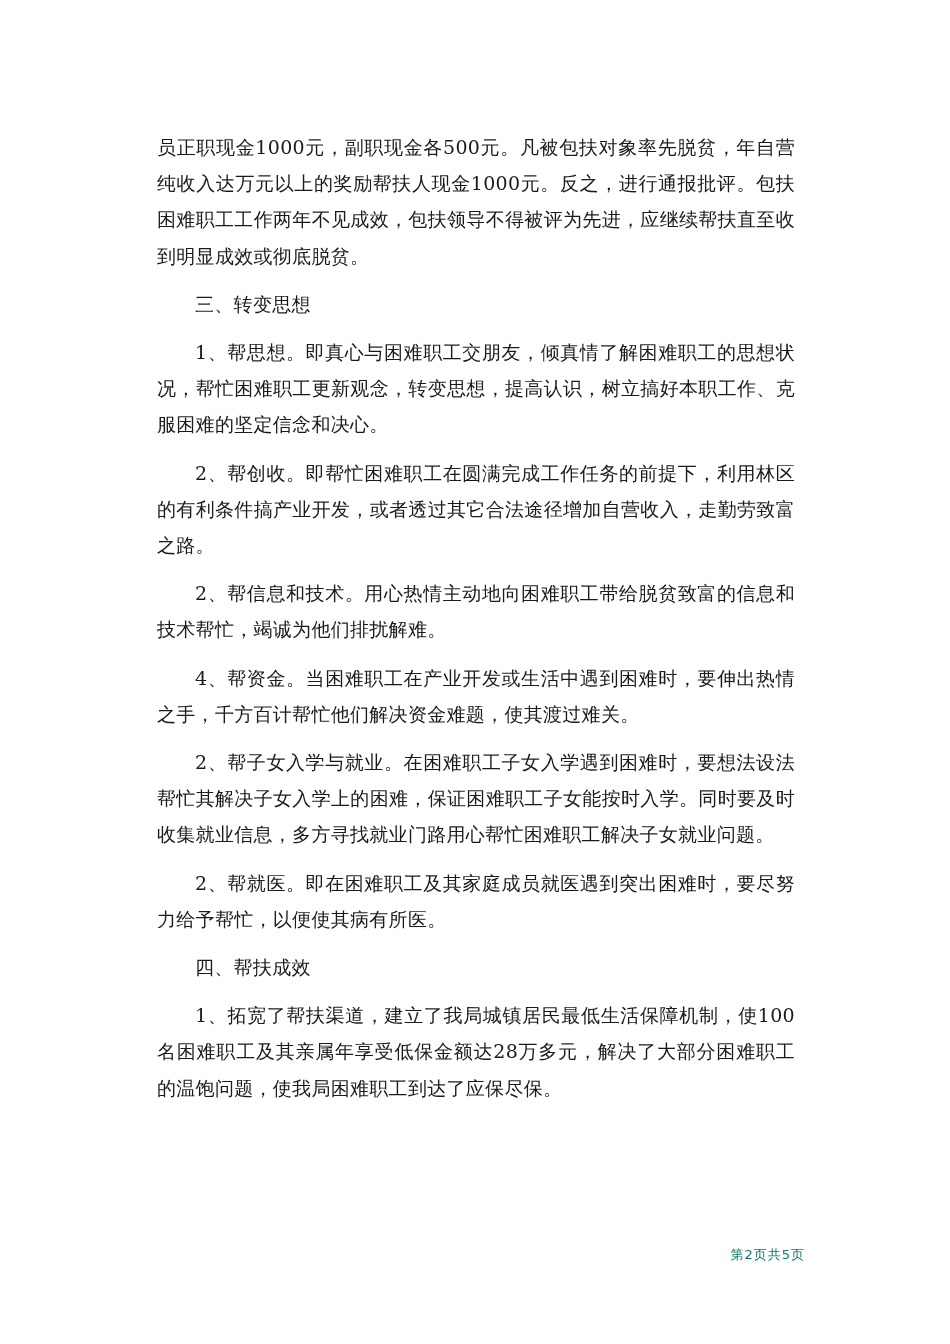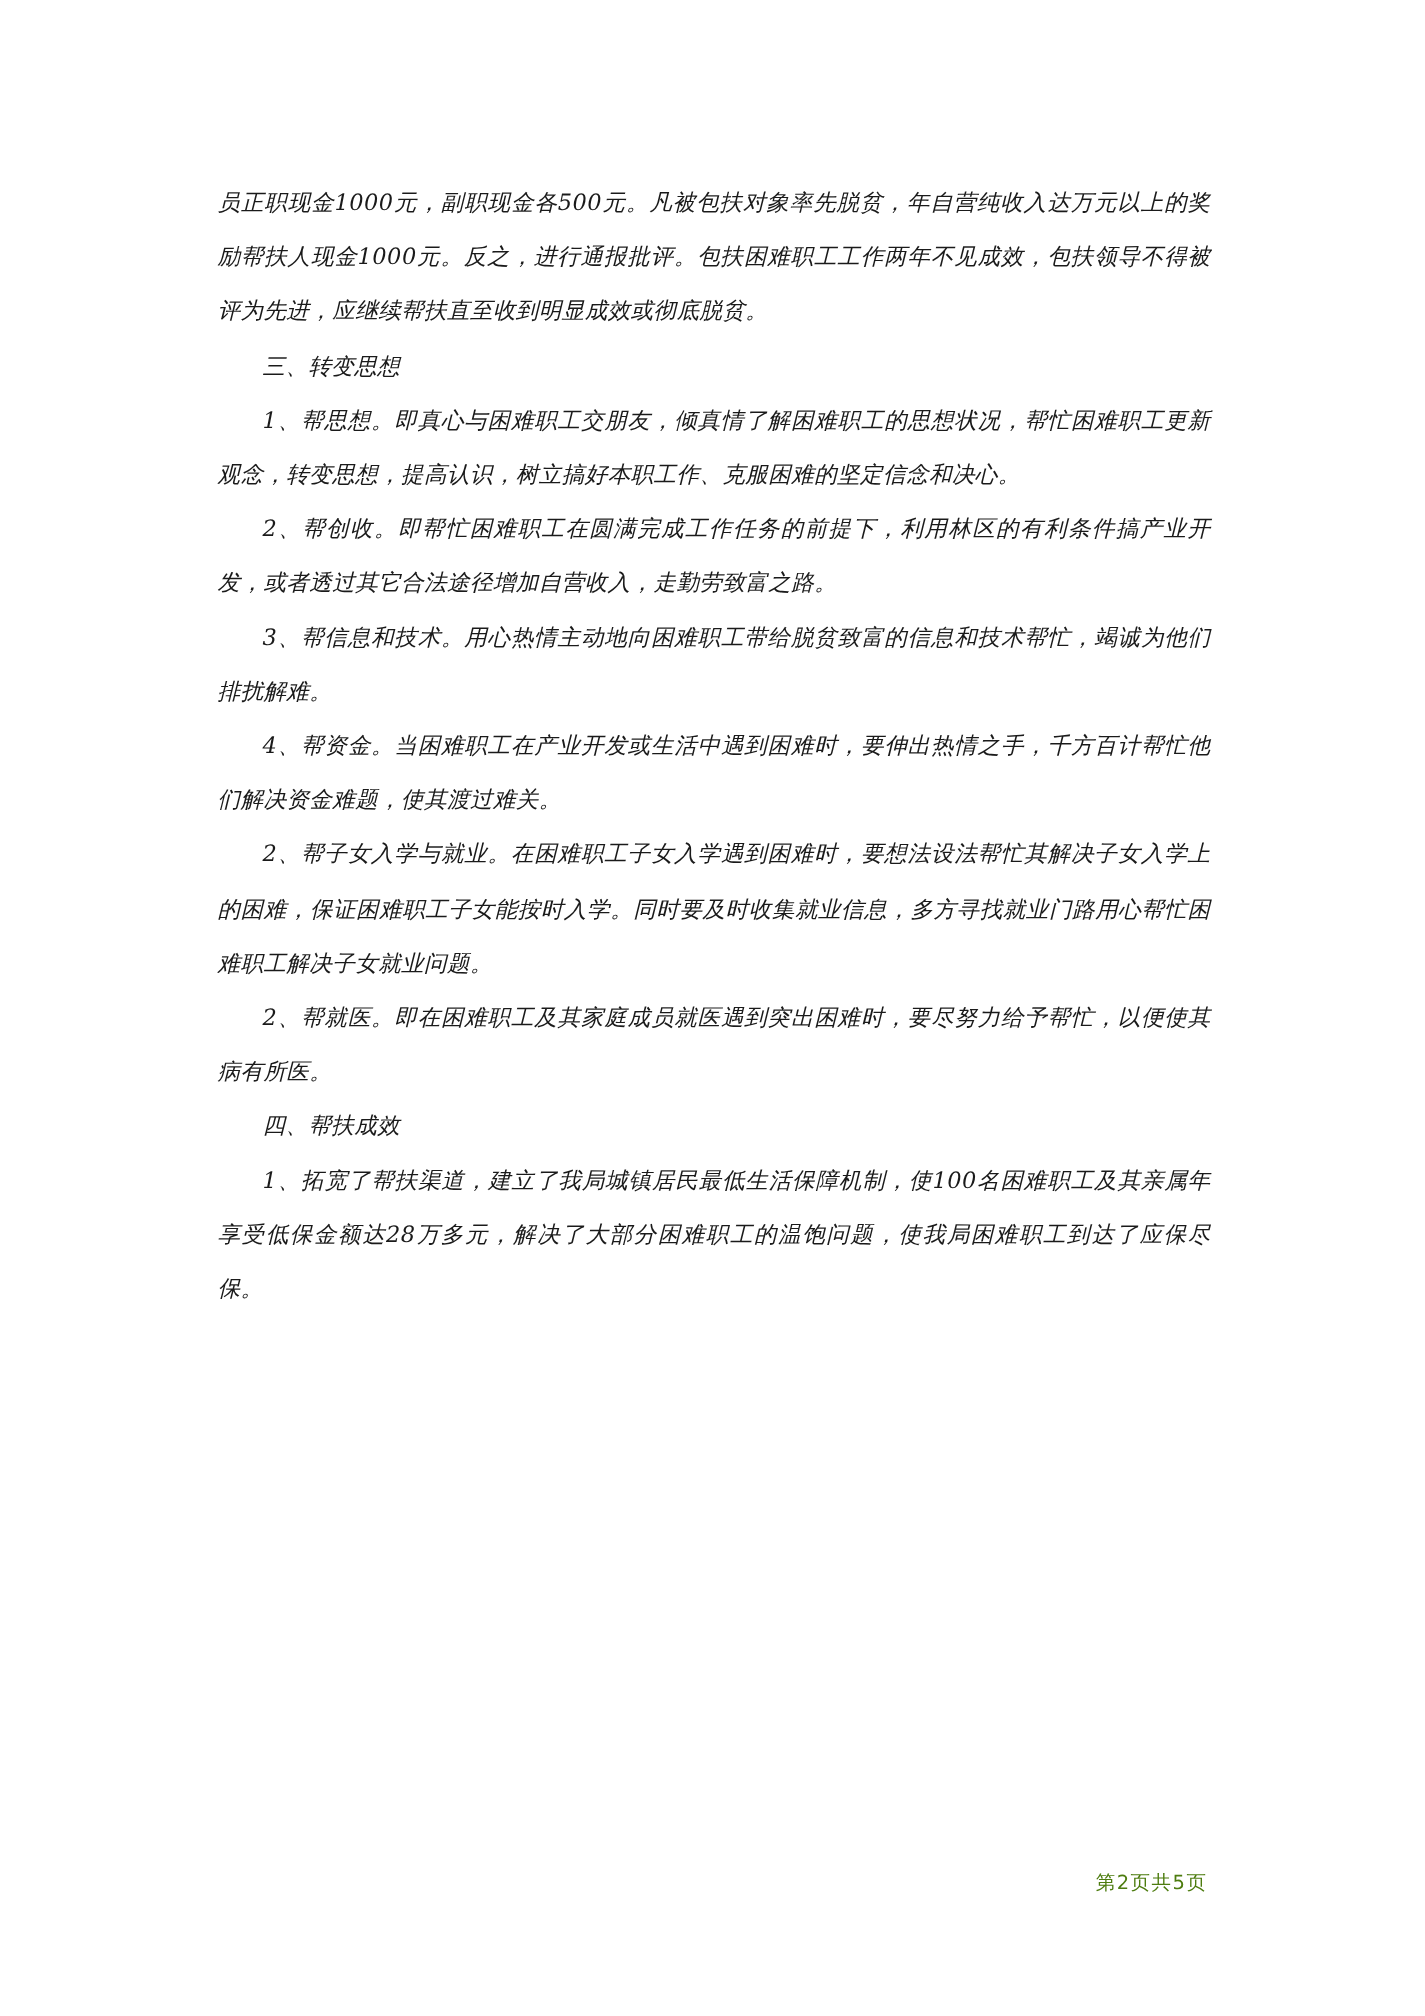--- a/index.html
+++ b/index.html
@@ -15,53 +15,52 @@
       font-family: "DejaVu Serif", "Liberation Serif", serif;
       color: #1a1a1a;
     }
     .page {
       position: absolute;
       left: 145px;
       top: 117px;
       width: 662px;
     }
     .para {
-      margin: 0;
-      font-size: 15px;
+      margin: 12px;
+      font-size: 19px;
       line-height: 36.2px;
       text-align: justify;
       text-justify: inter-character;
       word-break: break-all;
       letter-spacing: 0.3px;
-      font-style: italic;
     }
     .indent {
       text-indent: 2em;
     }
     .footer {
       position: absolute;
       left: 600px;
       width: 205px;
       top: 1246px;
       text-align: right;
       font-family: "DejaVu Sans", "Liberation Sans", sans-serif;
       font-size: 13px;
-      color: #4d7c0f;
+      color: #0f766e;
       letter-spacing: 1px;
     }
   </style>
 </head>
 <body>
 
 <div class="page">
   <p class="para">员正职现金1000元，副职现金各500元。凡被包扶对象率先脱贫，年自营纯收入达万元以上的奖励帮扶人现金1000元。反之，进行通报批评。包扶困难职工工作两年不见成效，包扶领导不得被评为先进，应继续帮扶直至收到明显成效或彻底脱贫。</p>
   <p class="para indent">三、转变思想</p>
   <p class="para indent">1、帮思想。即真心与困难职工交朋友，倾真情了解困难职工的思想状况，帮忙困难职工更新观念，转变思想，提高认识，树立搞好本职工作、克服困难的坚定信念和决心。</p>
   <p class="para indent">2、帮创收。即帮忙困难职工在圆满完成工作任务的前提下，利用林区的有利条件搞产业开发，或者透过其它合法途径增加自营收入，走勤劳致富之路。</p>
-  <p class="para indent">3、帮信息和技术。用心热情主动地向困难职工带给脱贫致富的信息和技术帮忙，竭诚为他们排扰解难。</p>
+  <p class="para indent">2、帮信息和技术。用心热情主动地向困难职工带给脱贫致富的信息和技术帮忙，竭诚为他们排扰解难。</p>
   <p class="para indent">4、帮资金。当困难职工在产业开发或生活中遇到困难时，要伸出热情之手，千方百计帮忙他们解决资金难题，使其渡过难关。</p>
   <p class="para indent">2、帮子女入学与就业。在困难职工子女入学遇到困难时，要想法设法帮忙其解决子女入学上的困难，保证困难职工子女能按时入学。同时要及时收集就业信息，多方寻找就业门路用心帮忙困难职工解决子女就业问题。</p>
   <p class="para indent">2、帮就医。即在困难职工及其家庭成员就医遇到突出困难时，要尽努力给予帮忙，以便使其病有所医。</p>
   <p class="para indent">四、帮扶成效</p>
   <p class="para indent">1、拓宽了帮扶渠道，建立了我局城镇居民最低生活保障机制，使100名困难职工及其亲属年享受低保金额达28万多元，解决了大部分困难职工的温饱问题，使我局困难职工到达了应保尽保。</p>
 </div>
 
 <div class="footer">第2页共5页</div>
 
 </body></html>

